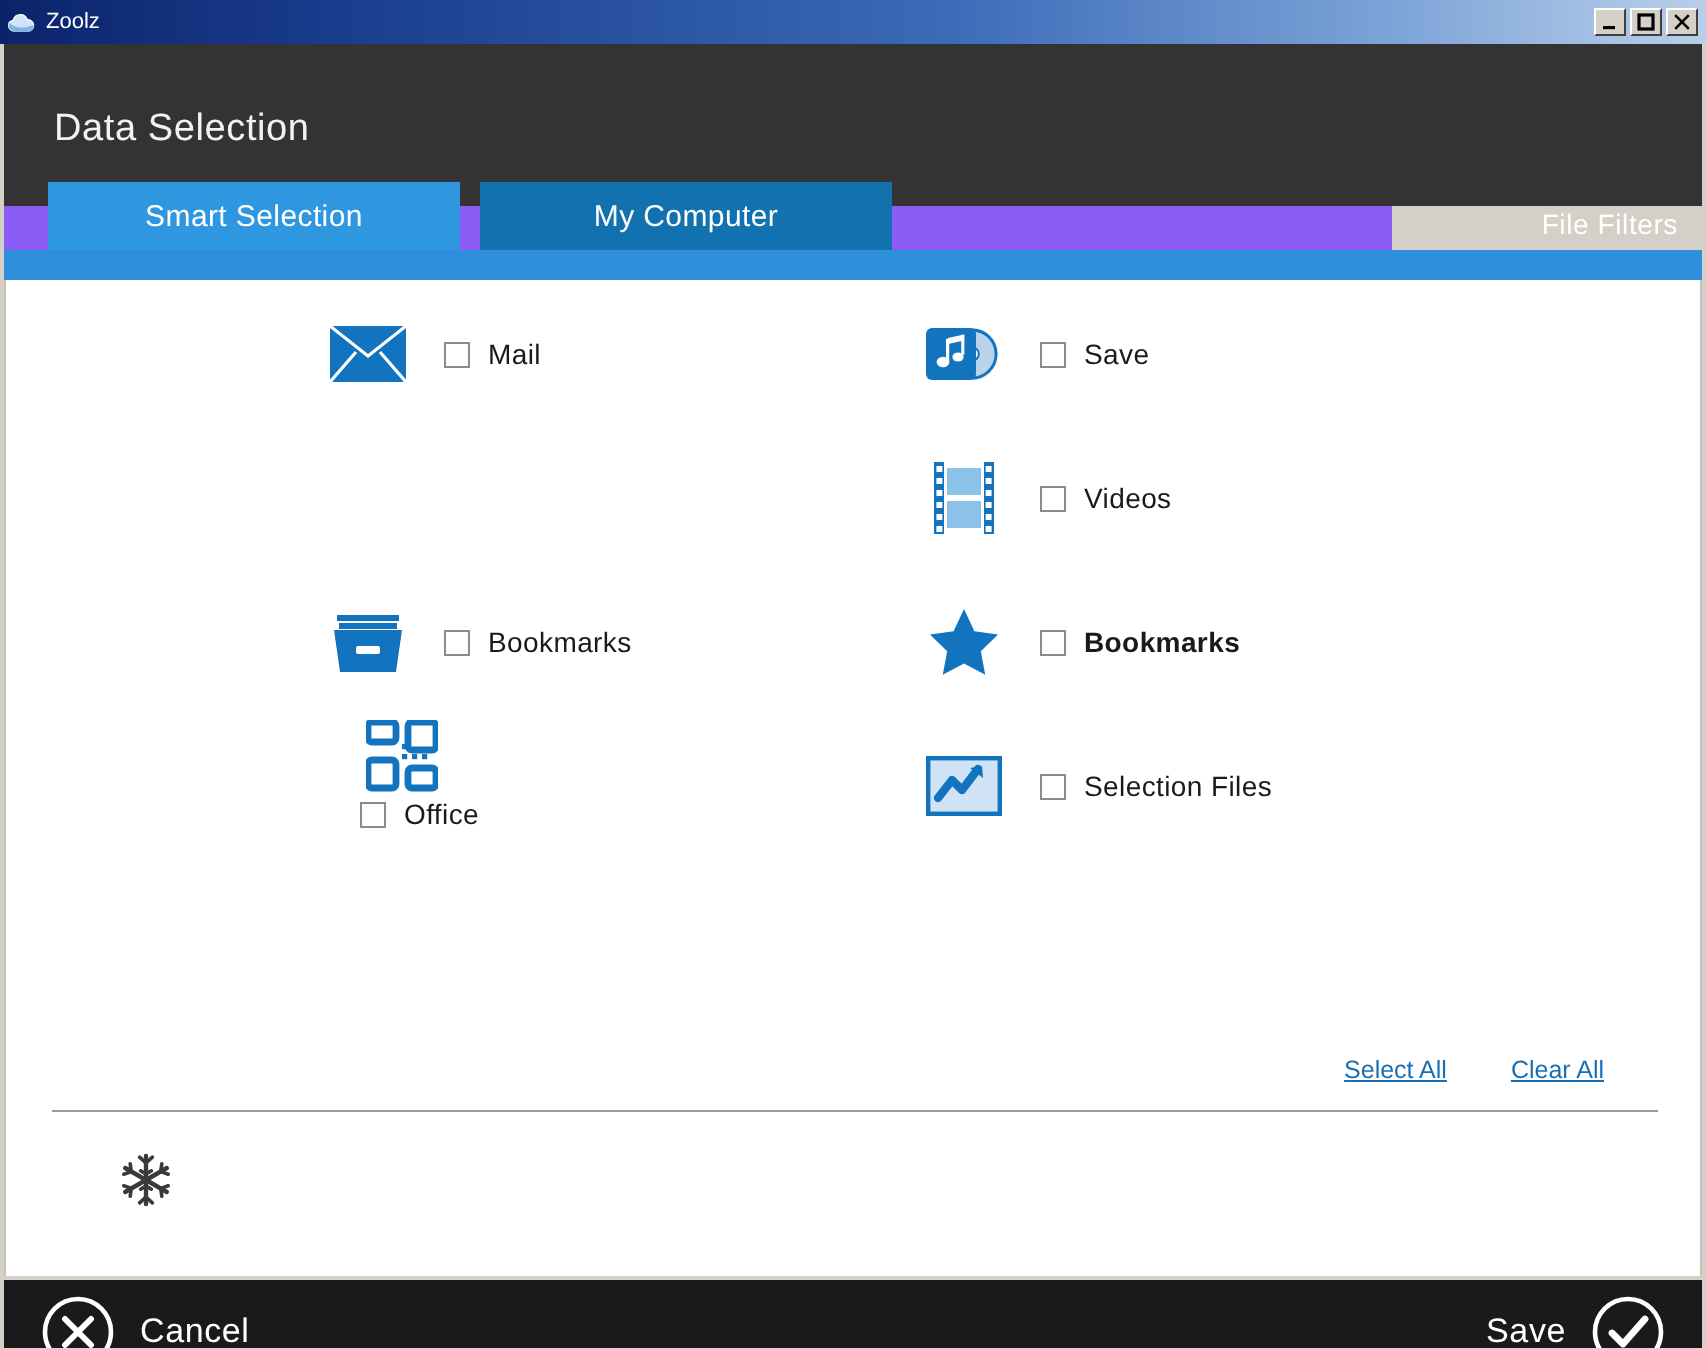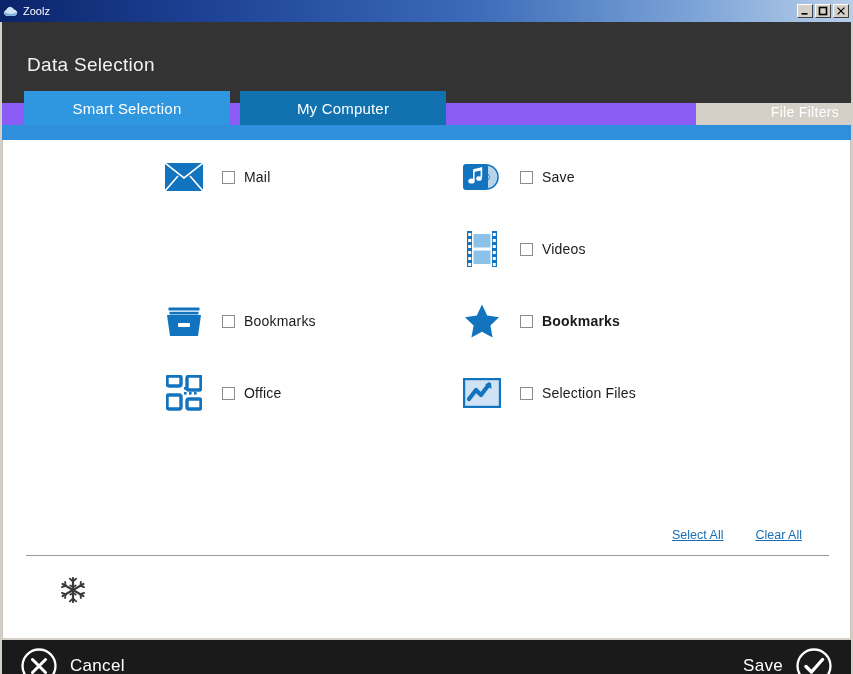--- a/index.html
+++ b/index.html
@@ -332,21 +332,21 @@
             <svg width="38" height="36" viewBox="0 0 38 36">
               <path d="M19 1.5 L24.2 12.6 L36 14.2 L27.4 22.6 L29.6 34.4 L19 28.8 L8.4 34.4 L10.6 22.6 L2 14.2 L13.8 12.6 Z" fill="#1273bf"></path>
             </svg>
           </span>
           <span class="cbwrap">
             <span class="cbox"></span>
             <span class="cblabel">Bookmarks</span>
           </span>
         </div>
 
-        <div class="cell" style="left:160px; top:231px;">
+        <div class="cell" style="left:160px; top:231px;flex-direction:column;">
           <span class="ic">
             <svg width="36" height="36" viewBox="0 0 36 36">
               <rect x="1" y="1" width="14" height="10" rx="2" fill="none" stroke="#1273bf" stroke-width="3.4"></rect>
               <rect x="1" y="20" width="14" height="14" rx="2" fill="none" stroke="#1273bf" stroke-width="3.4"></rect>
               <rect x="21" y="1" width="14" height="14" rx="2" fill="none" stroke="#1273bf" stroke-width="3.4"></rect>
               <rect x="21" y="24" width="14" height="10" rx="2" fill="none" stroke="#1273bf" stroke-width="3.4"></rect>
               <g fill="#1273bf">
                 <rect x="18" y="17" width="2.6" height="2.6"></rect>
                 <rect x="23" y="17" width="2.6" height="2.6"></rect>
                 <rect x="28" y="17" width="2.6" height="2.6"></rect>

